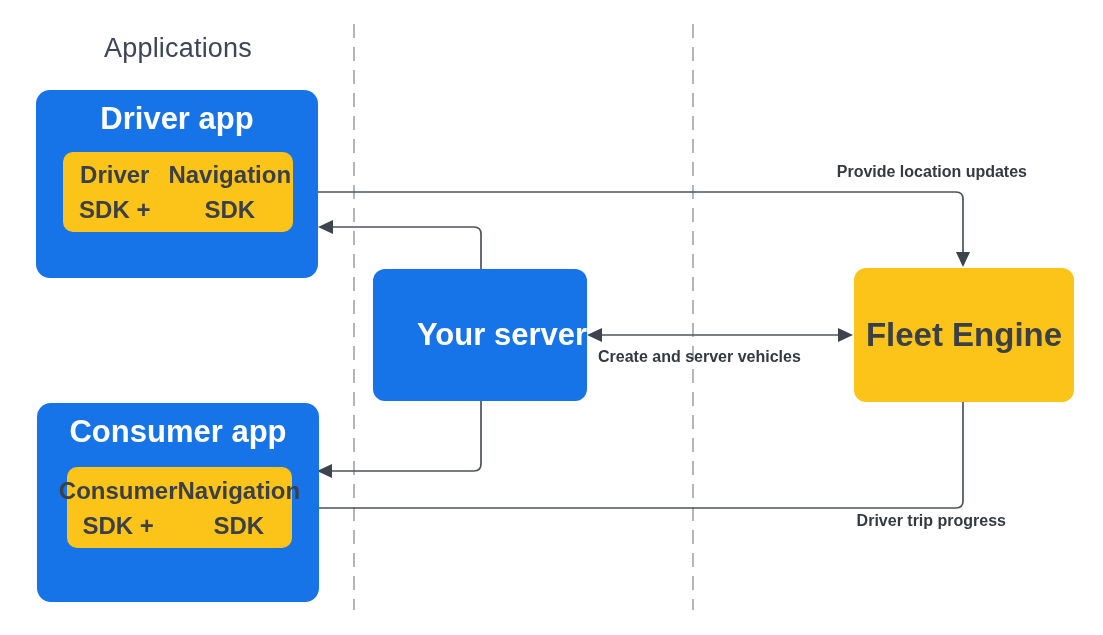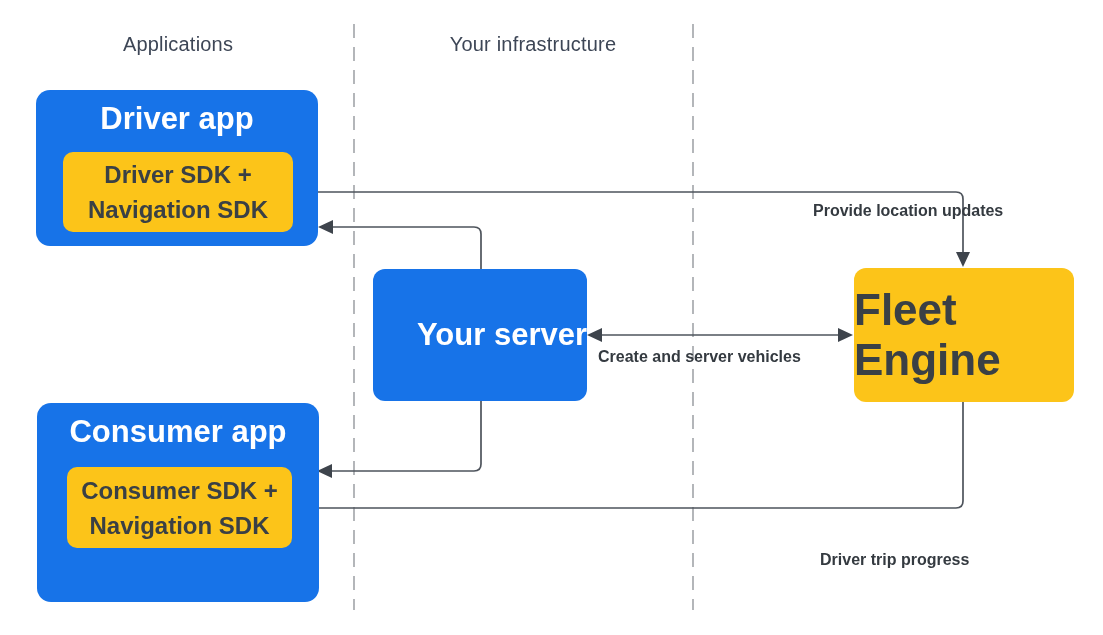--- a/index.html
+++ b/index.html
@@ -8,33 +8,33 @@
     --arrow:#3E444C; --dashed:#A7AAAE; --bg:#FFFFFF;
   }
   *{margin:0;padding:0;box-sizing:border-box;}
   html,body{background:var(--bg);}
   body{font-family:"Liberation Sans",sans-serif;}
   .canvas{position:relative;width:1103px;height:635px;background:var(--bg);overflow:hidden;}
   .svg-layer{position:absolute;left:0;top:0;width:1103px;height:635px;}
   .edge{fill:none;stroke:var(--line);stroke-width:1.7px;}
   .dashed{fill:none;stroke:var(--dashed);stroke-width:1.7px;stroke-dasharray:14 9;}
   .head{fill:var(--arrow);stroke:none;}
-  .col-header{position:absolute;top:33px;font-size:20px;color:var(--header-text);text-align:center;letter-spacing:.2px;}
+  .col-header{position:absolute;top:33px;font-size:27px;color:var(--header-text);text-align:center;letter-spacing:.2px;}
   .node{position:absolute;border-radius:14px;}
   .blue-box{background:var(--blue);}
   .yellow-box{background:var(--yellow);border-radius:10px;}
   .app-title{color:#fff;font-weight:bold;font-size:31px;text-align:center;margin-top:11px;}
-  .sdk-box{position:absolute;display:flex;flex-direction:column;justify-content:center;align-items:center;}
+  .sdk-box{position:absolute;display:flex;flex-direction:row;justify-content:center;align-items:center;}
   .sdk-line{color:var(--dark-text);font-weight:bold;font-size:24px;line-height:35px;text-align:center;}
   .server-box{display:flex;align-items:center;justify-content:flex-end;border-radius:12px;}
   .server-title{color:#fff;font-weight:bold;font-size:31px;}
   .engine-box{display:flex;align-items:center;justify-content:center;border-radius:12px;}
-  .engine-title{color:var(--dark-text);font-weight:bold;font-size:44px;}
+  .engine-title{color:var(--dark-text);font-weight:bold;font-size:33px;}
   .edge-label{position:absolute;font-weight:bold;font-size:16px;color:var(--label-text);white-space:nowrap;}
-  .edge-label.center{text-align:left;margin-top:39px;}
+  .edge-label.center{text-align:right;}
 </style>
 </head>
 <body>
 
 <div class="canvas">
 
   <svg class="svg-layer" viewBox="0 0 1103 635" xmlns="http://www.w3.org/2000/svg">
 
     <line class="dashed" x1="354" y1="24" x2="354" y2="610"></line>
     <line class="dashed" x1="693" y1="24" x2="693" y2="610"></line>
@@ -50,23 +50,22 @@
     <polygon class="head" points="853,335 838,328 838,342"></polygon>
 
     <path class="edge" d="M481 401 V464 Q481 471 474 471 H332"></path>
     <polygon class="head" points="317,471 332,464 332,478"></polygon>
 
     <path class="edge" d="M963 402 V501 Q963 508 956 508 H308"></path>
     <polygon class="head" points="293,508 308,501 308,515"></polygon>
   </svg>
 
   <div class="col-header" style="left:78px;width:200px;">Applications</div>
-  <div class="col-header" style="left:413px;width:240px;">Your infrastructure</div>
 
-  <div class="node blue-box" style="left:36px;top:90px;width:282px;height:156px;">
+  <div class="node blue-box" style="left:36px;top:90px;width:282px;height:188px;">
     <div class="app-title">Driver app</div>
     <div class="sdk-box yellow-box" style="left:27px;top:62px;width:230px;height:80px;">
       <div class="sdk-line">Driver SDK +</div>
       <div class="sdk-line">Navigation SDK</div>
     </div>
   </div>
 
   <div class="node blue-box" style="left:37px;top:403px;width:282px;height:199px;">
     <div class="app-title">Consumer app</div>
     <div class="sdk-box yellow-box" style="left:30px;top:64px;width:225px;height:81px;">

